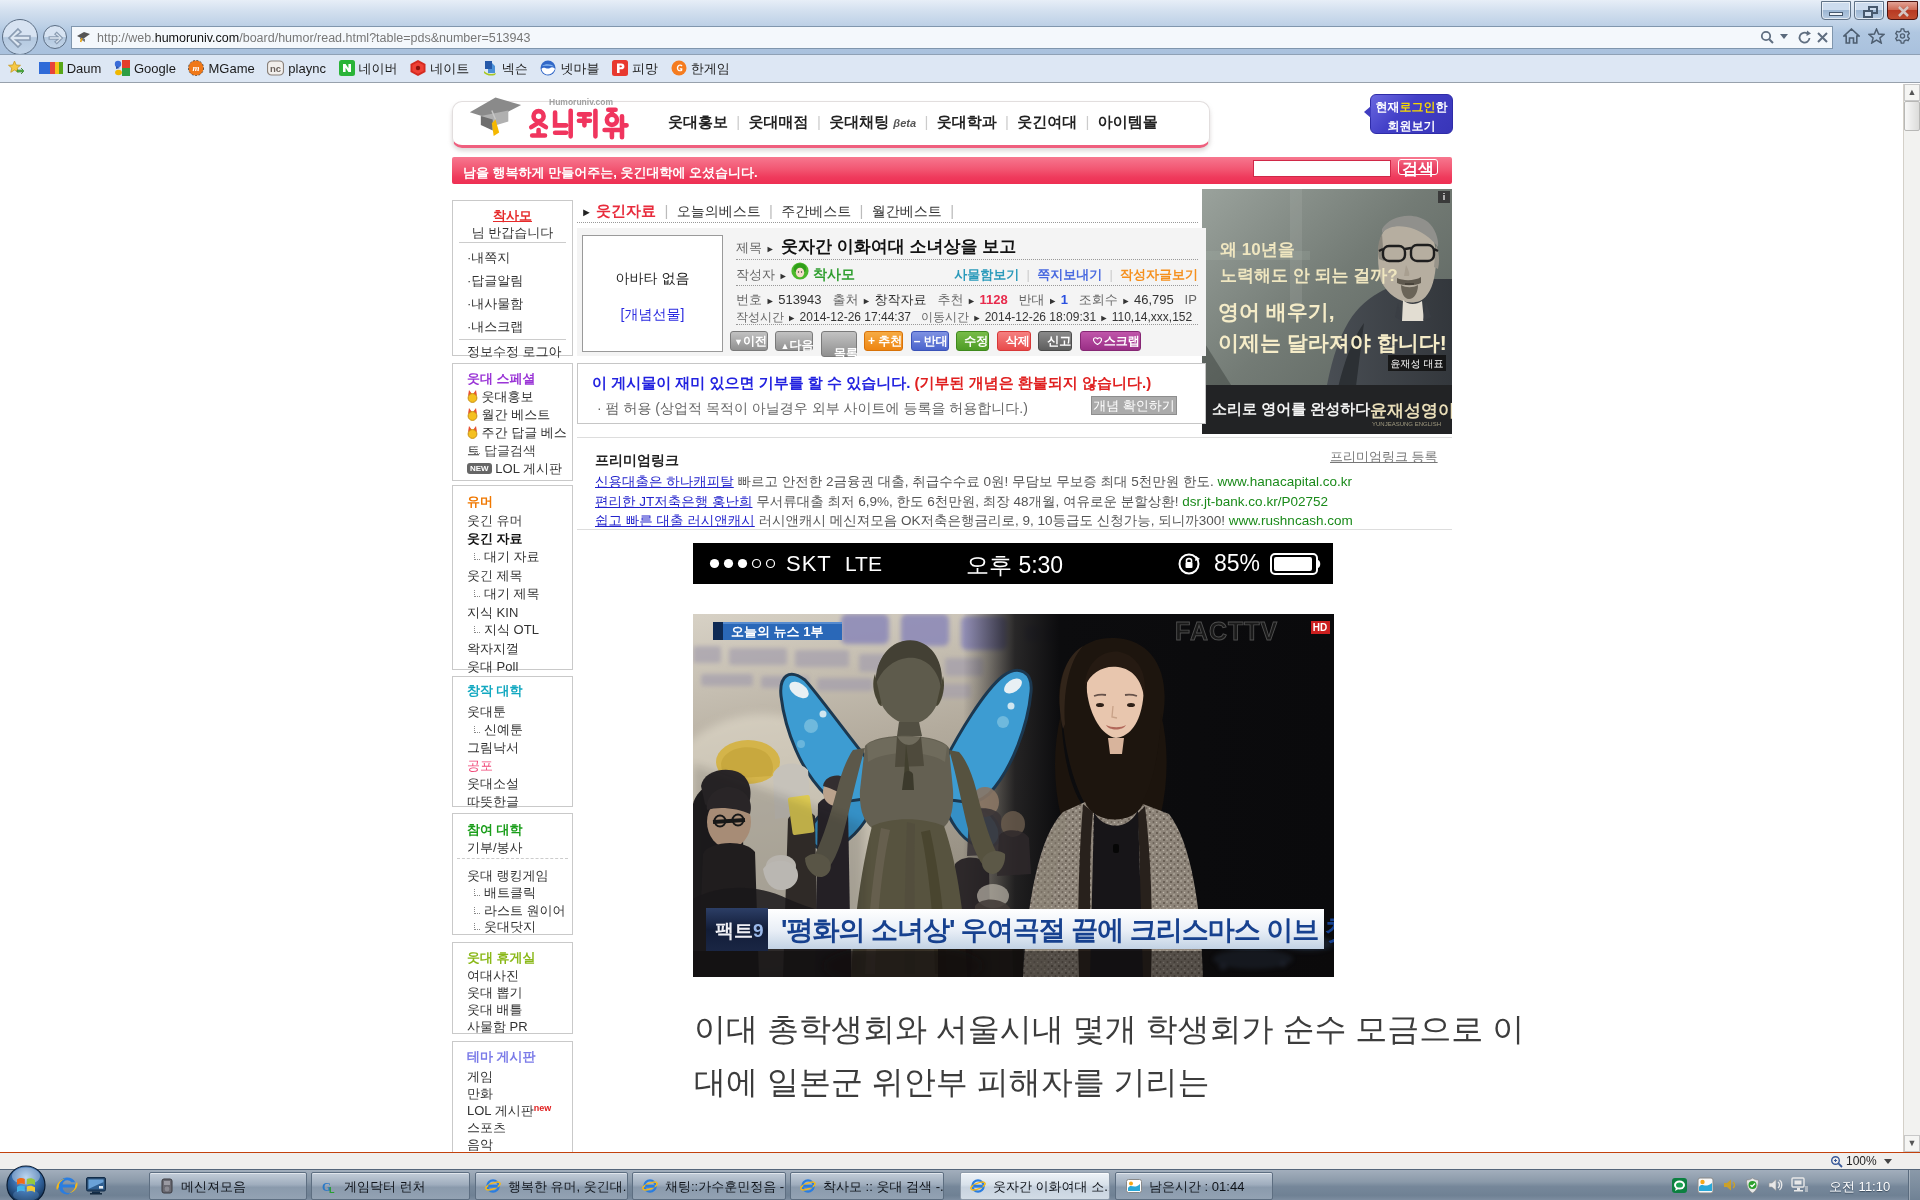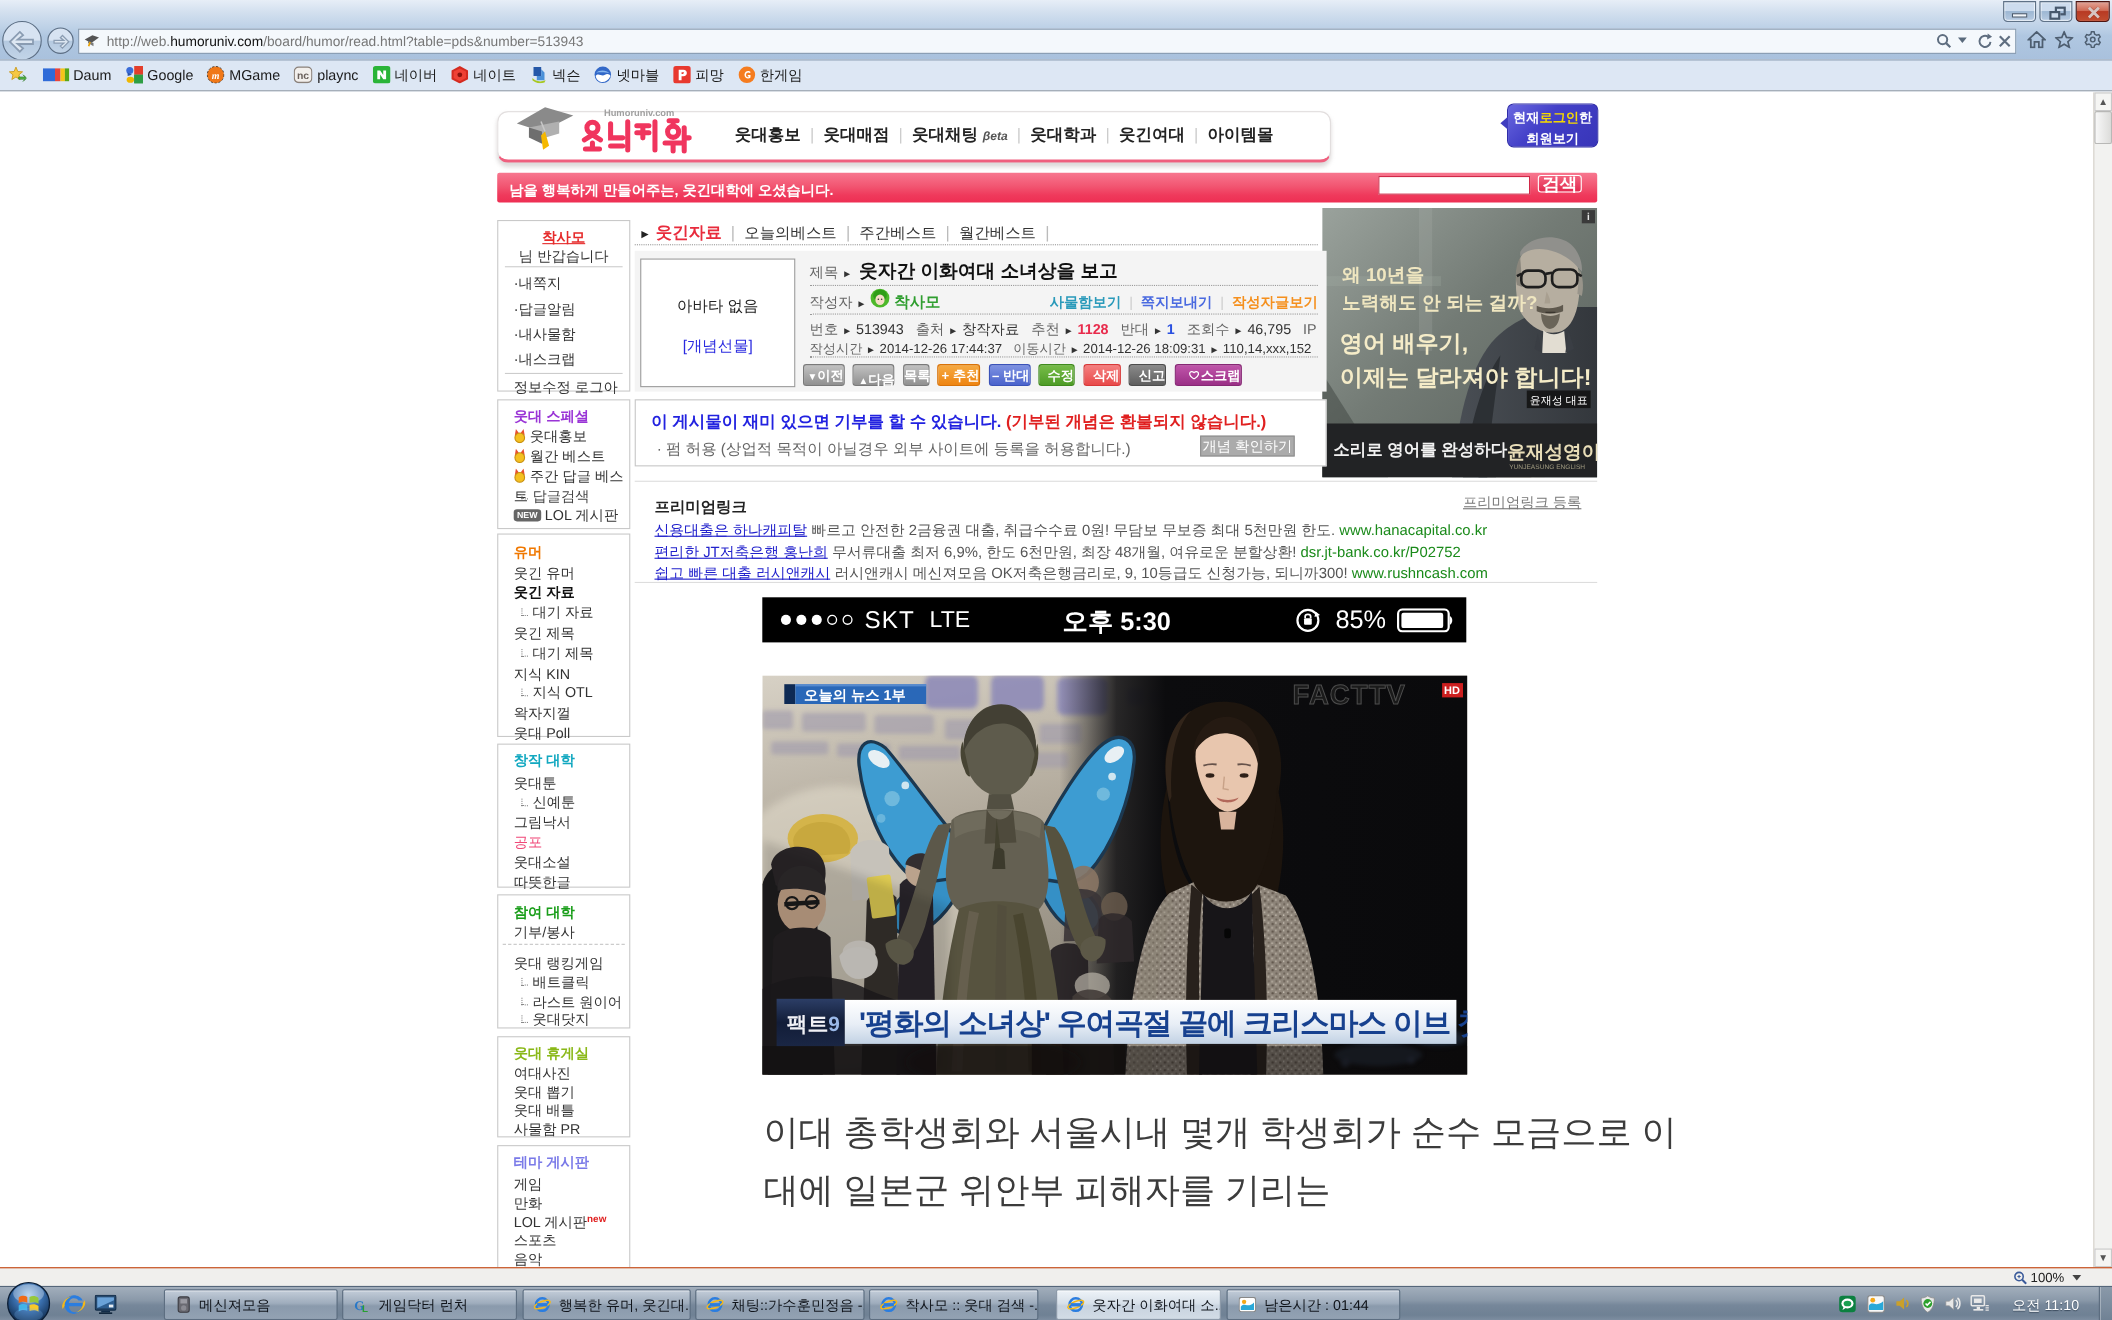--- a/index.html
+++ b/index.html
@@ -328,21 +328,21 @@
   <div class="abs" style="left:860px;top:182px;width:338px;text-align:right;font-size:13px;font-weight:700;white-space:nowrap"><span style="color:#2a9aba">사물함보기</span> <span style="color:#ccc;font-weight:400">&nbsp;|&nbsp;</span> <span style="color:#4a6ae0">쪽지보내기</span> <span style="color:#ccc;font-weight:400">&nbsp;|&nbsp;</span> <span style="color:#f5901e">작성자글보기</span></div>
   <div class="dot" style="left:736px;top:201px;width:462px"></div>
 
   <div class="abs" style="left:736px;top:207px;font-size:13px;color:#666;white-space:nowrap">번호 <span style="font-size:9px;color:#333">►</span> <span style="color:#333">513943</span> &nbsp;&nbsp;출처 <span style="font-size:9px;color:#333">►</span> <span style="color:#333">창작자료</span> &nbsp;&nbsp;추천 <span style="font-size:9px;color:#333">►</span> <span style="color:#e82b4c;font-weight:700">1128</span> &nbsp;&nbsp;반대 <span style="font-size:9px;color:#333">►</span> <span style="color:#2a50e0;font-weight:700">1</span> &nbsp;&nbsp;조회수 <span style="font-size:9px;color:#333">►</span> <span style="color:#333">46,795</span> &nbsp;&nbsp;IP</div>
   <div class="abs" style="left:736px;top:225px;font-size:12px;color:#666;white-space:nowrap">작성시간 <span style="font-size:9px;color:#333">►</span> <span style="color:#333">2014-12-26 17:44:37</span> &nbsp;&nbsp;이동시간 <span style="font-size:9px;color:#333">►</span> <span style="color:#333">2014-12-26 18:09:31</span> <span style="font-size:9px;color:#333">►</span> <span style="color:#333">110,14,xxx,152</span></div>
   <div class="dot" style="left:736px;top:240px;width:462px"></div>
 
   <div class="abs" style="left:730px;top:247px;white-space:nowrap">
     <span class="btn" style="width:38px;padding:0;background:linear-gradient(#c2c2c2,#909090);border:1px solid #7a7a7a"><span style="font-size:9px">▼</span>이전</span>
     <span class="btn" style="width:38px;padding:4px;background:linear-gradient(#c2c2c2,#909090);border:1px solid #7a7a7a"><span style="font-size:9px">▲</span>다음</span>
-    <span class="btn" style="width:24px;padding:0;background:linear-gradient(#c2c2c2,#909090);border:1px solid #7a7a7a">목록</span>
+    <span class="btn" style="width:36px;padding:12px;background:linear-gradient(#c2c2c2,#909090);border:1px solid #7a7a7a">목록</span>
     <span class="btn" style="width:39px;padding:0;background:linear-gradient(#f6aa42,#ee8512);border:1px solid #d87208">+ 추천</span>
     <span class="btn" style="width:38px;padding:0;background:linear-gradient(#7e92e2,#4a63cc);border:1px solid #3a52b8">– 반대</span>
     <span class="btn" style="width:33px;padding:0;background:linear-gradient(#77bc48,#4e9c26);border:1px solid #3f8a1c">수정</span>
     <span class="btn" style="width:34px;padding:0;background:linear-gradient(#f58080,#e84a4a);border:1px solid #d83838">삭제</span>
     <span class="btn" style="width:34px;padding:0;background:linear-gradient(#8a8a8a,#5e5e5e);border:1px solid #4c4c4c">신고</span>
     <span class="btn" style="width:61px;padding:0;background:linear-gradient(#c055aa,#9a2f86);border:1px solid #862774"><svg width="9" height="8" viewBox="0 0 10 9" style="margin-right:2px">
           <path d="M5 8.5 C-3 3.5 1.5 -1.5 5 2 C8.5 -1.5 13 3.5 5 8.5Z" fill="none" stroke="#fff" stroke-width="1.3"></path>
         </svg>스크랩</span>
   </div>
 
@@ -361,21 +361,21 @@
   <div class="abs" style="left:693px;top:459px;width:640px;height:41px;background:#000">
     <svg class="abs" style="left:16px;top:15px" width="70" height="11" viewBox="0 0 70 11">
         <circle cx="5.5" cy="5.5" r="4.6" fill="#fff"></circle>
         <circle cx="19.5" cy="5.5" r="4.6" fill="#fff"></circle>
         <circle cx="33.5" cy="5.5" r="4.6" fill="#fff"></circle>
         <circle cx="47.5" cy="5.5" r="4" fill="none" stroke="#fff" stroke-width="1.2"></circle>
         <circle cx="61.5" cy="5.5" r="4" fill="none" stroke="#fff" stroke-width="1.2"></circle>
       </svg>
     <div class="abs" style="left:93px;top:8px;font-size:22px;color:#fff;letter-spacing:1px">SKT</div>
     <div class="abs" style="left:152px;top:9px;font-size:21px;color:#fff">LTE</div>
-    <div class="abs" style="left:273px;top:7px;font-size:23px;font-weight:700;color:#fff">오후 5:30</div>
+    <div class="abs" style="left:273px;top:7px;font-size:23px;font-weight:400;color:#fff">오후 5:30</div>
     <svg class="abs" style="left:484px;top:9px" width="24" height="24" viewBox="0 0 24 24">
         <circle cx="12" cy="12" r="9.5" fill="none" stroke="#fff" stroke-width="2"></circle>
         <rect x="8.5" y="10" width="7" height="6" rx="1" fill="#fff"></rect>
         <path d="M9.5 10 V8.5 C9.5 6 14.5 6 14.5 8.5 V10" stroke="#fff" stroke-width="1.6" fill="none"></path>
         <path d="M19 4 L23 7 L18 9Z" fill="#fff"></path>
       </svg>
     <div class="abs" style="left:521px;top:7px;font-size:23px;color:#fff">85%</div>
     <svg class="abs" style="left:577px;top:10px" width="52" height="22" viewBox="0 0 52 22">
         <rect x="1" y="1" width="46" height="20" rx="4" fill="none" stroke="#fff" stroke-width="2"></rect>
         <rect x="4" y="4" width="38" height="14" rx="2" fill="#fff"></rect>

